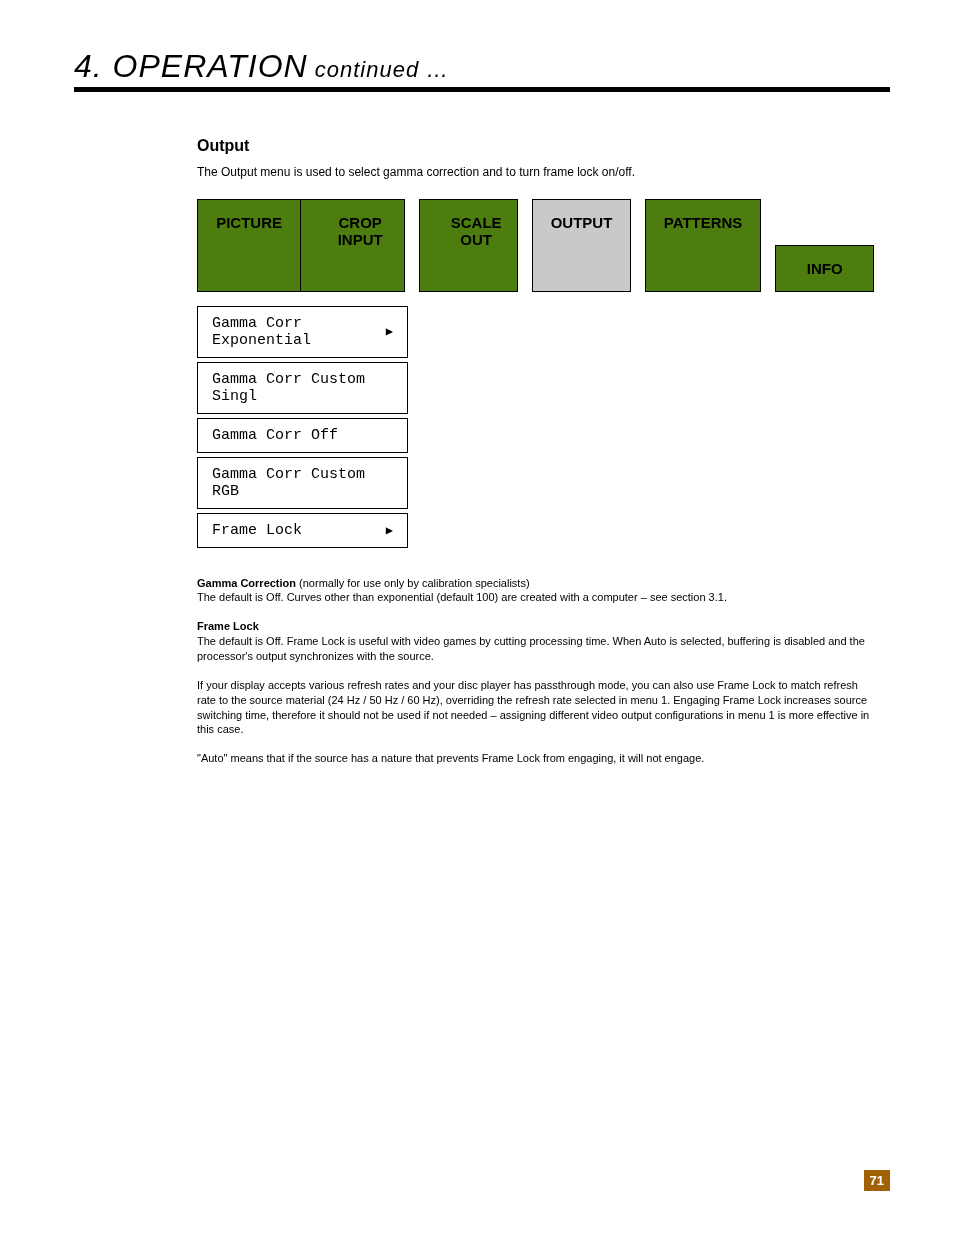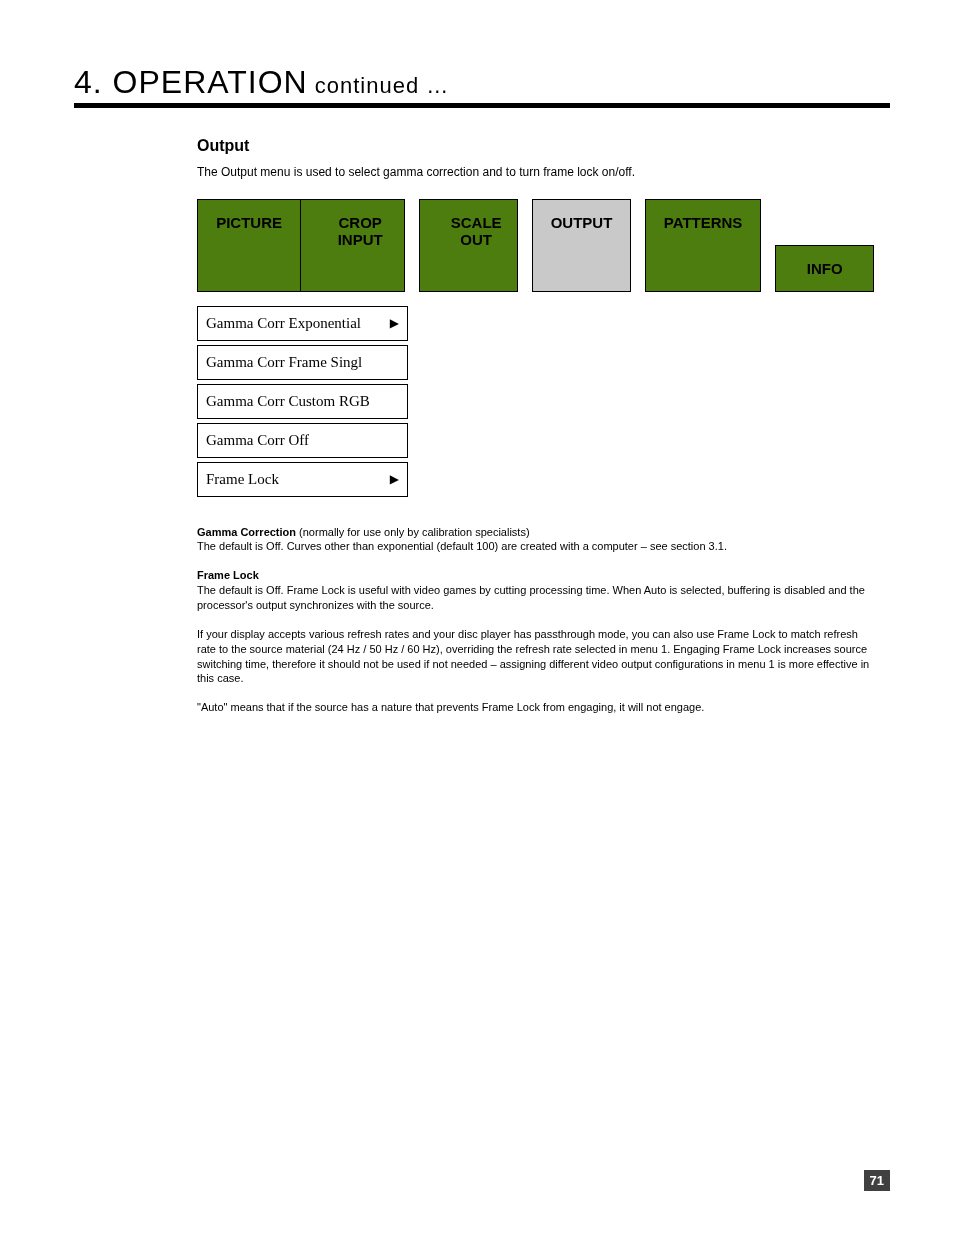--- a/index.html
+++ b/index.html
@@ -10,23 +10,24 @@
     body {
       font-family: Arial, Helvetica, sans-serif;
       width: 954px;
       height: 1235px;
       background: #fff;
       position: relative;
       color: #000;
     }
     .header {
       position: absolute;
-      top: 64px;
+      top: 48px;
       left: 74px;
       right: 64px;
+      font-style: italic;
     }
     .header-title {
       font-size: 32px;
       font-weight: 400;
       letter-spacing: 1px;
       font-family: "Arial Narrow", Arial, sans-serif;
       font-stretch: condensed;
     }
     .header-title .sub {
       font-size: 22px;
@@ -88,26 +89,26 @@
     }
     .tab-group .tab:first-child {
       border-right: 1px solid #000;
     }
     .menu-list {
       width: 211px;
     }
     .menu-item {
       border: 1px solid #000;
       font-size: 15px;
-      padding: 8px 8px;
+      padding: 8px 14px;
       margin-bottom: 4px;
       display: flex;
       justify-content: space-between;
       align-items: center;
-      font-family: Liberation Serif, serif;
+      font-family: Liberation Mono, monospace;
       font-stretch: condensed;
     }
     .arrow {
       font-size: 12px;
     }
     .body-text {
       font-size: 11px;
       line-height: 1.35;
       margin-top: 28px;
       font-family: "Arial Narrow", Arial, sans-serif;
@@ -116,21 +117,21 @@
     .body-text p {
       margin-bottom: 14px;
     }
     .body-text .run-in {
       font-weight: bold;
     }
     .page-number {
       position: absolute;
       bottom: 44px;
       right: 64px;
-      background: #404040;
+      background: #a16207;
       color: #fff;
       font-size: 13px;
       font-weight: bold;
       padding: 3px 6px;
       font-family: "Arial Narrow", Arial, sans-serif;
       font-stretch: condensed;
     }
   </style>
 </head>
 <body>
@@ -156,27 +157,27 @@
     <div class="tab">PATTERNS</div>
     <div class="tab">INFO</div>
   </div>
 
   <div class="menu-list">
     <div class="menu-item">
       <span>Gamma Corr Exponential</span>
       <span class="arrow">▶</span>
     </div>
     <div class="menu-item">
-      <span>Gamma Corr Frame Singl</span>
+      <span>Gamma Corr Custom Singl</span>
+    </div>
+    <div class="menu-item">
+      <span>Gamma Corr Off</span>
     </div>
     <div class="menu-item">
       <span>Gamma Corr Custom RGB</span>
-    </div>
-    <div class="menu-item">
-      <span>Gamma Corr Off</span>
     </div>
     <div class="menu-item">
       <span>Frame Lock</span>
       <span class="arrow">▶</span>
     </div>
   </div>
 
   <div class="body-text">
     <p>
       <span class="run-in">Gamma Correction</span><span> (normally for use only by calibration specialists)</span><br>

